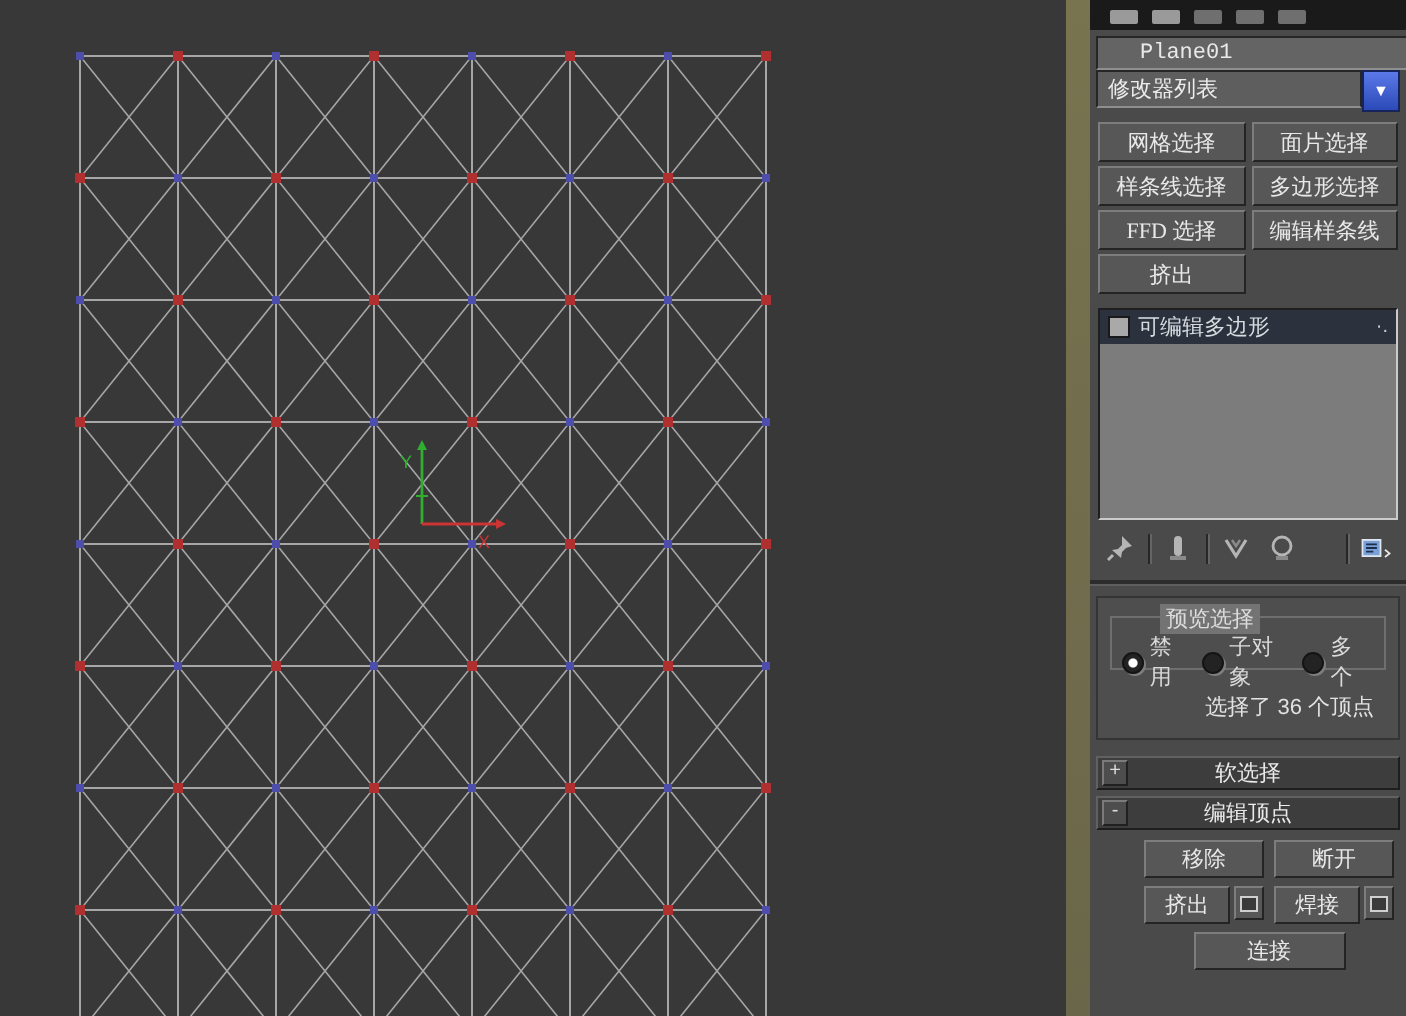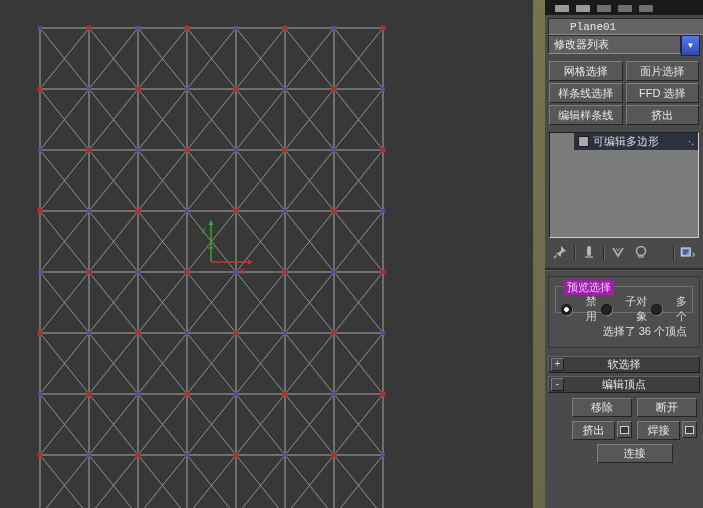--- a/index.html
+++ b/index.html
@@ -17,41 +17,41 @@
   .name-row{display:flex;align-items:center;margin:3px 3px 0;gap:6px;}
   .name-field{flex:1;height:15px;background:#646464;border:1px solid;border-color:#262626 #8f8f8f #8f8f8f #262626;
        color:#e9e9e9;font-family:Liberation Mono, monospace;font-size:11px;padding:0 21px;}
 
   .dd-row{display:flex;margin:0 3px 0;}
   .dd-field{flex:1;height:17px;background:#5e5e5e;border:1px solid;border-color:#262626 #262626 #8f8f8f #262626;
        display:flex;align-items:center;padding:0 5px;color:#ececec;}
   .dd-arrow{width:17px;height:19px;background:linear-gradient(180deg,#5b79e8,#2c49b8);color:#fff;
        display:flex;align-items:center;justify-content:center;font-size:8px;border:1px solid #17245c;}
 
-  .btn-grid{display:grid;grid-template-columns:1fr 1fr;gap:2px 3px;margin:5px 4px 0;}
+  .btn-grid{display:grid;grid-template-columns:1fr 1fr;gap:2px 3px;margin:5px 4px 0;font-family:Liberation Serif, serif;}
   .btn{height:18px;background:#575757;border:1px solid;border-color:#7d7d7d #242424 #242424 #7d7d7d;
        color:#e8e8e8;display:flex;align-items:center;justify-content:center;font-size:11px;white-space:nowrap;overflow:hidden;}
 
   .stack-list{margin:7px 4px 0;height:104px;background:#7c7c7c;border:1px solid;
-       border-color:#1f1f1f #cbcbcb #cbcbcb #1f1f1f;padding-left:24px;}
+       border-color:#1f1f1f #cbcbcb #cbcbcb #1f1f1f;}
   .stack-row{height:17px;background:#2b323d;display:flex;align-items:center;gap:4px;padding:0 4px;color:#d8dce0;}
   .stack-icon{width:9px;height:9px;background:#a9a9a9;border:1px solid #191919;}
   .stack-end{margin-left:auto;color:#cfcfcf;font-size:10px;line-height:8px;}
 
   .stack-toolbar{display:flex;align-items:center;margin:4px 6px 0;height:20px;gap:5px;}
   .tb-icon{width:18px;height:16px;display:flex;align-items:center;justify-content:center;}
   .tb-div{width:1px;height:15px;background:#272727;box-shadow:1px 0 0 #646464;}
   .tb-last{margin-left:auto;}
 
   .sep{margin:6px 0 0;height:2px;background:#2c2c2c;box-shadow:0 1px 0 #5e5e5e;}
 
   .preview-box{margin:6px 3px 0;border:1px solid #343434;background:#4e4e4e;height:72px;box-sizing:border-box;}
   .groupbox{margin:9px 6px 0;border:1px solid #6f6f6f;position:relative;height:25px;}
-  .group-title{position:absolute;top:-7px;left:8px;background:#a21caf;padding:0 3px;color:#dcdcdc;}
-  .radio-row{display:flex;align-items:center;gap:4px;padding:7px 5px 0;text-align:right;}
+  .group-title{position:absolute;top:-7px;left:24px;background:#737373;padding:0 3px;color:#dcdcdc;}
+  .radio-row{display:flex;align-items:center;gap:4px;padding:7px 5px 0;}
   .radio-item{display:flex;align-items:center;gap:3px;}
   .radio{width:9px;height:9px;border-radius:50%;background:#232323;border:1px solid #141414;
        box-shadow:1px 1px 0 #7d7d7d;}
   .radio.checked{background:radial-gradient(circle,#ffffff 0 2px,#232323 2.6px);}
   .radio-label{color:#dadada;}
   .status{text-align:right;padding:11px 12px 0;color:#e2e2e2;}
 
   .rollout{position:relative;height:15px;margin:8px 3px 0;background:#3d3d3d;border:1px solid;
        border-color:#616161 #1e1e1e #1e1e1e #616161;display:flex;align-items:center;justify-content:center;color:#eaeaea;}
   .rollout.second{margin-top:3px;}
@@ -308,20 +308,21 @@
       <div class="dd-field">
         <span>修改器列表</span>
       </div>
       <div class="dd-arrow">▼</div>
     </div>
 
     <div class="btn-grid">
       <div class="btn">网格选择</div>
       <div class="btn">面片选择</div>
       <div class="btn">样条线选择</div>
+      <div class="btn">多边形选择</div>
       <div class="btn">FFD 选择</div>
       <div class="btn">编辑样条线</div>
       <div class="btn">挤出</div>
     </div>
 
     <div class="stack-list">
       <div class="stack-row">
         <span class="stack-icon"></span>
         <span>可编辑多边形</span>
         <span class="stack-end">·.</span>

